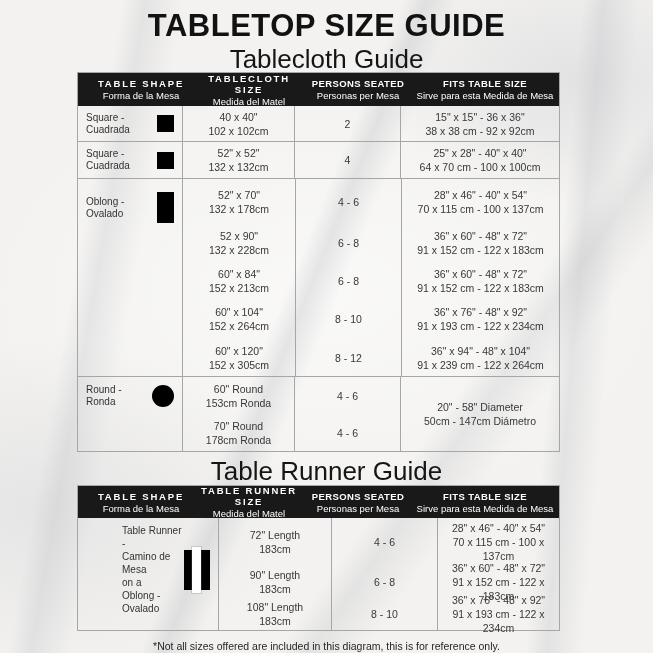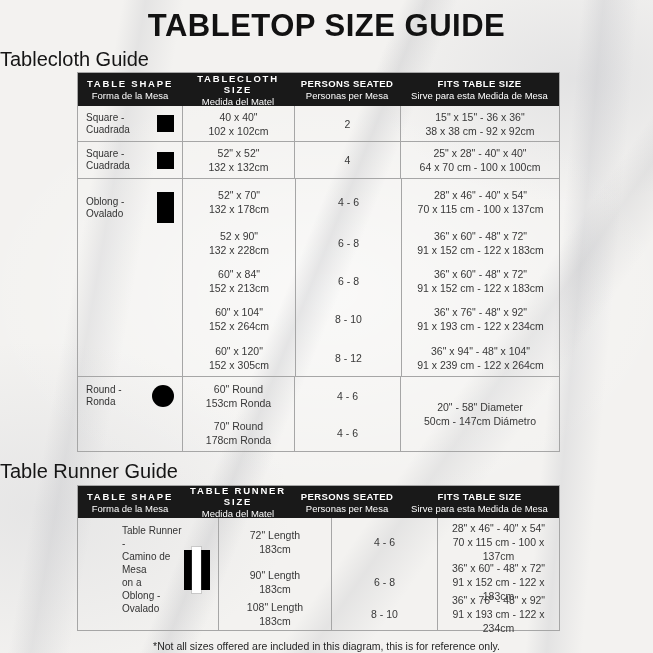--- a/index.html
+++ b/index.html
@@ -15,29 +15,29 @@
       linear-gradient(125deg, rgba(0,0,0,0) 66%, rgba(150,152,160,0.16) 69%, rgba(0,0,0,0) 74%),
       linear-gradient(95deg,  rgba(0,0,0,0) 82%, rgba(170,172,180,0.22) 85%, rgba(0,0,0,0) 90%),
       radial-gradient(ellipse 320px 200px at 88% 12%, rgba(185,187,195,0.28), rgba(0,0,0,0) 62%),
       radial-gradient(ellipse 420px 280px at 6% 78%, rgba(182,184,192,0.22), rgba(0,0,0,0) 60%),
       radial-gradient(ellipse 500px 320px at 50% 45%, rgba(255,255,255,0.55), rgba(0,0,0,0) 70%);
   }
 
   .h1 { text-align:center; padding-top:9px; font-size:31px; line-height:34px;
         font-weight:bold; letter-spacing:0.5px; color:#121212; }
 
-  .g-title { text-align:left; font-size:20px; line-height:24px; color:#151515; }
+  .g-title { text-align:center; font-size:26px; line-height:24px; color:#151515; }
   .g-title.first { margin-top:4px; }
   .g-title.second { margin-top:7px; margin-bottom:2px; }
 
   .tbl { width:483px; margin-left:77px; margin-top:1px;
          border:1px solid var(--border,#a6a6a6); }
 
   .thead { display:flex; background:var(--header-bg,#191919); height:33px;
-           color:var(--header-text,#fff); align-items:stretch; }
+           color:var(--header-text,#fff); align-items:stretch;padding-left:11px; }
   .thead.h2 { height:32px; }
   .th { display:flex; flex-direction:column; justify-content:center; text-align:center; gap:1px; }
   .th-en { font-size:9.5px; font-weight:bold; }
   .th-es { font-size:9.5px; font-weight:normal; }
   .ls2 .th-en { letter-spacing:1.8px; }
   .ls0 .th-en { letter-spacing:0.4px; }
 
   .w1 { width:104px; } .w2 { width:112px; } .w3 { width:106px;justify-content:center; } .w4 { flex:1; }
 
   .sec { display:flex; }

